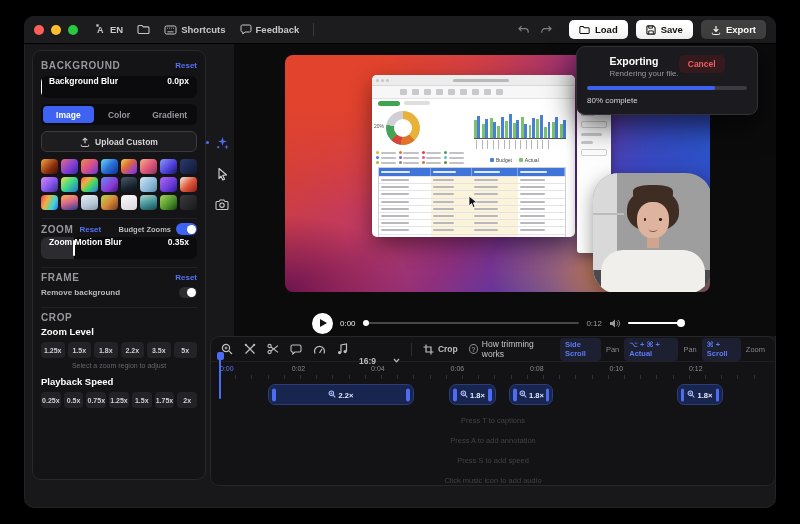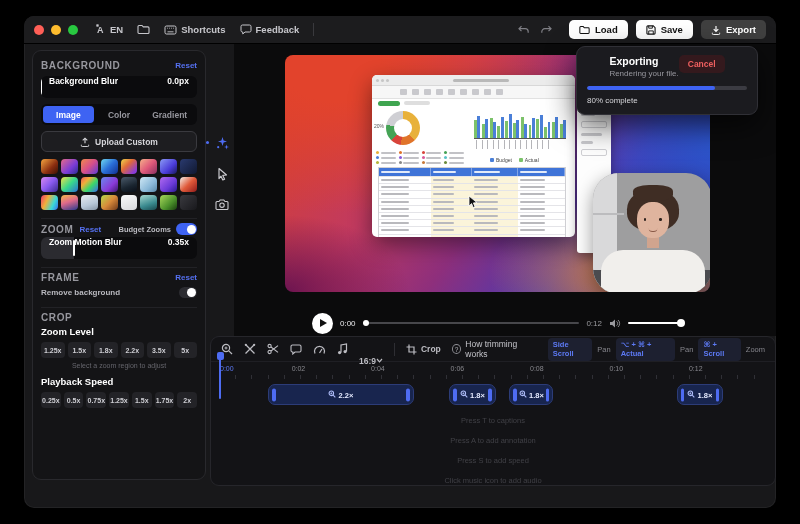--- a/index.html
+++ b/index.html
@@ -184,21 +184,21 @@
   .prog-track { margin-top:8px; height:4px; border-radius:2px; background:#3b3b42; overflow:hidden; }
   .prog-fill { height:100%; background:#3e63f3; border-radius:2px; }
   .prog-label { color:#d6d6da; font-size:8px; margin-top:6px; }
 
   
   .timeline { position:absolute; left:186px; top:320px; width:566px; height:150px; background:#131316;
     border:1px solid #26262b; border-radius:9px; overflow:hidden; z-index:2; }
   .tl-toolbar { height:25px; display:flex; align-items:center; gap:11px; padding:0 10px;
     border-bottom:1px solid #1f1f24; color:#bcbcc2; }
   .tl-icon { display:flex; align-items:center; cursor:pointer; }
-  .tl-ratio { display:flex; align-items:center; gap:0; font-size:8.5px; font-weight:bold; cursor:pointer;margin-top:23px; }
+  .tl-ratio { display:flex; align-items:center; gap:17px; font-size:8.5px; font-weight:bold; cursor:pointer;margin-top:23px; }
   .tl-sep { width:1px; height:13px; background:#2e2e33; }
   .tl-crop { display:flex; align-items:center; gap:4px; font-size:8.5px; font-weight:bold; cursor:pointer; }
   .tl-help { display:flex; align-items:center; gap:4px; font-size:8.5px; cursor:pointer; color:#c4c4ca; }
   .help-q { width:10px; height:10px; border-radius:50%; border:1px solid #8a8a90; display:flex; align-items:center;
     justify-content:center; font-size:6.5px; color:#bcbcc2; }
   .tl-badges { margin-left:auto; display:flex; align-items:center; gap:5px; }
   .kbd { background:#1d2030; color:#5d7af5; font-size:7.5px; font-weight:bold; padding:2.5px 5px; border-radius:4px; }
   .kbd-act { color:#85858c; font-size:7.5px; }
   .tl-ruler { position:relative; height:15px; margin:2px 8px 0;
     background:repeating-linear-gradient(90deg,#303036 0 1px,transparent 1px 16.2px);

